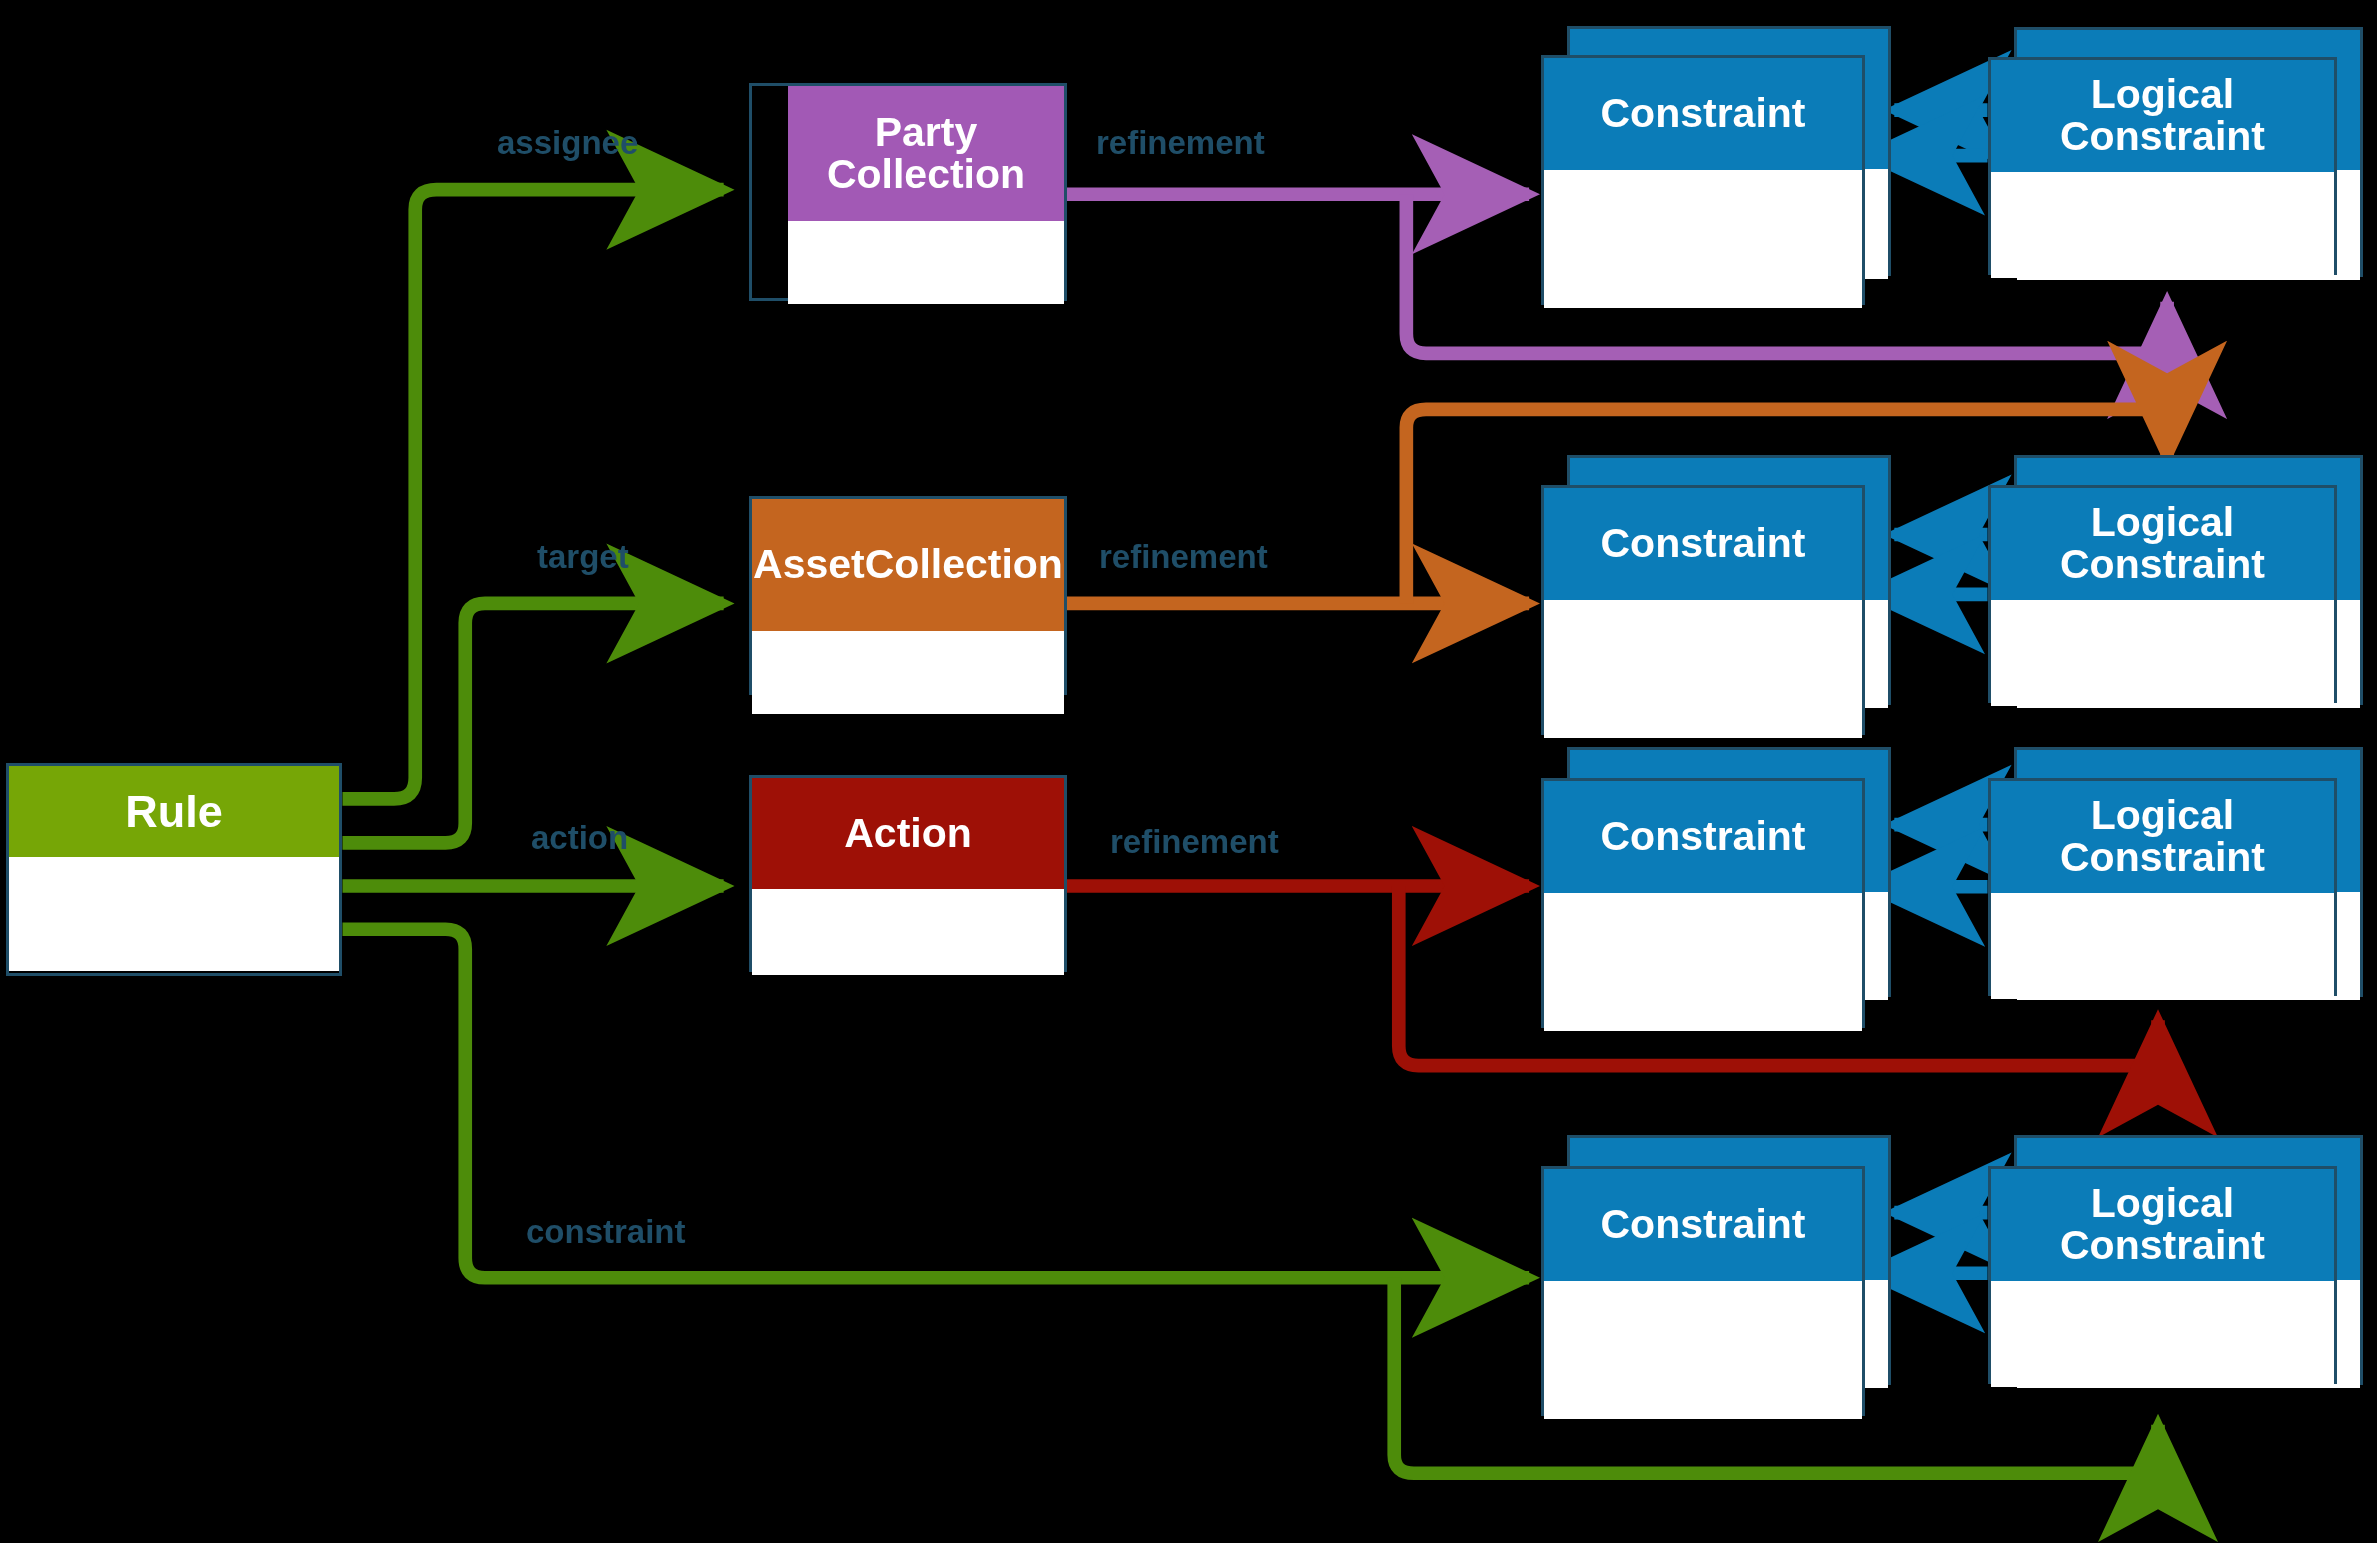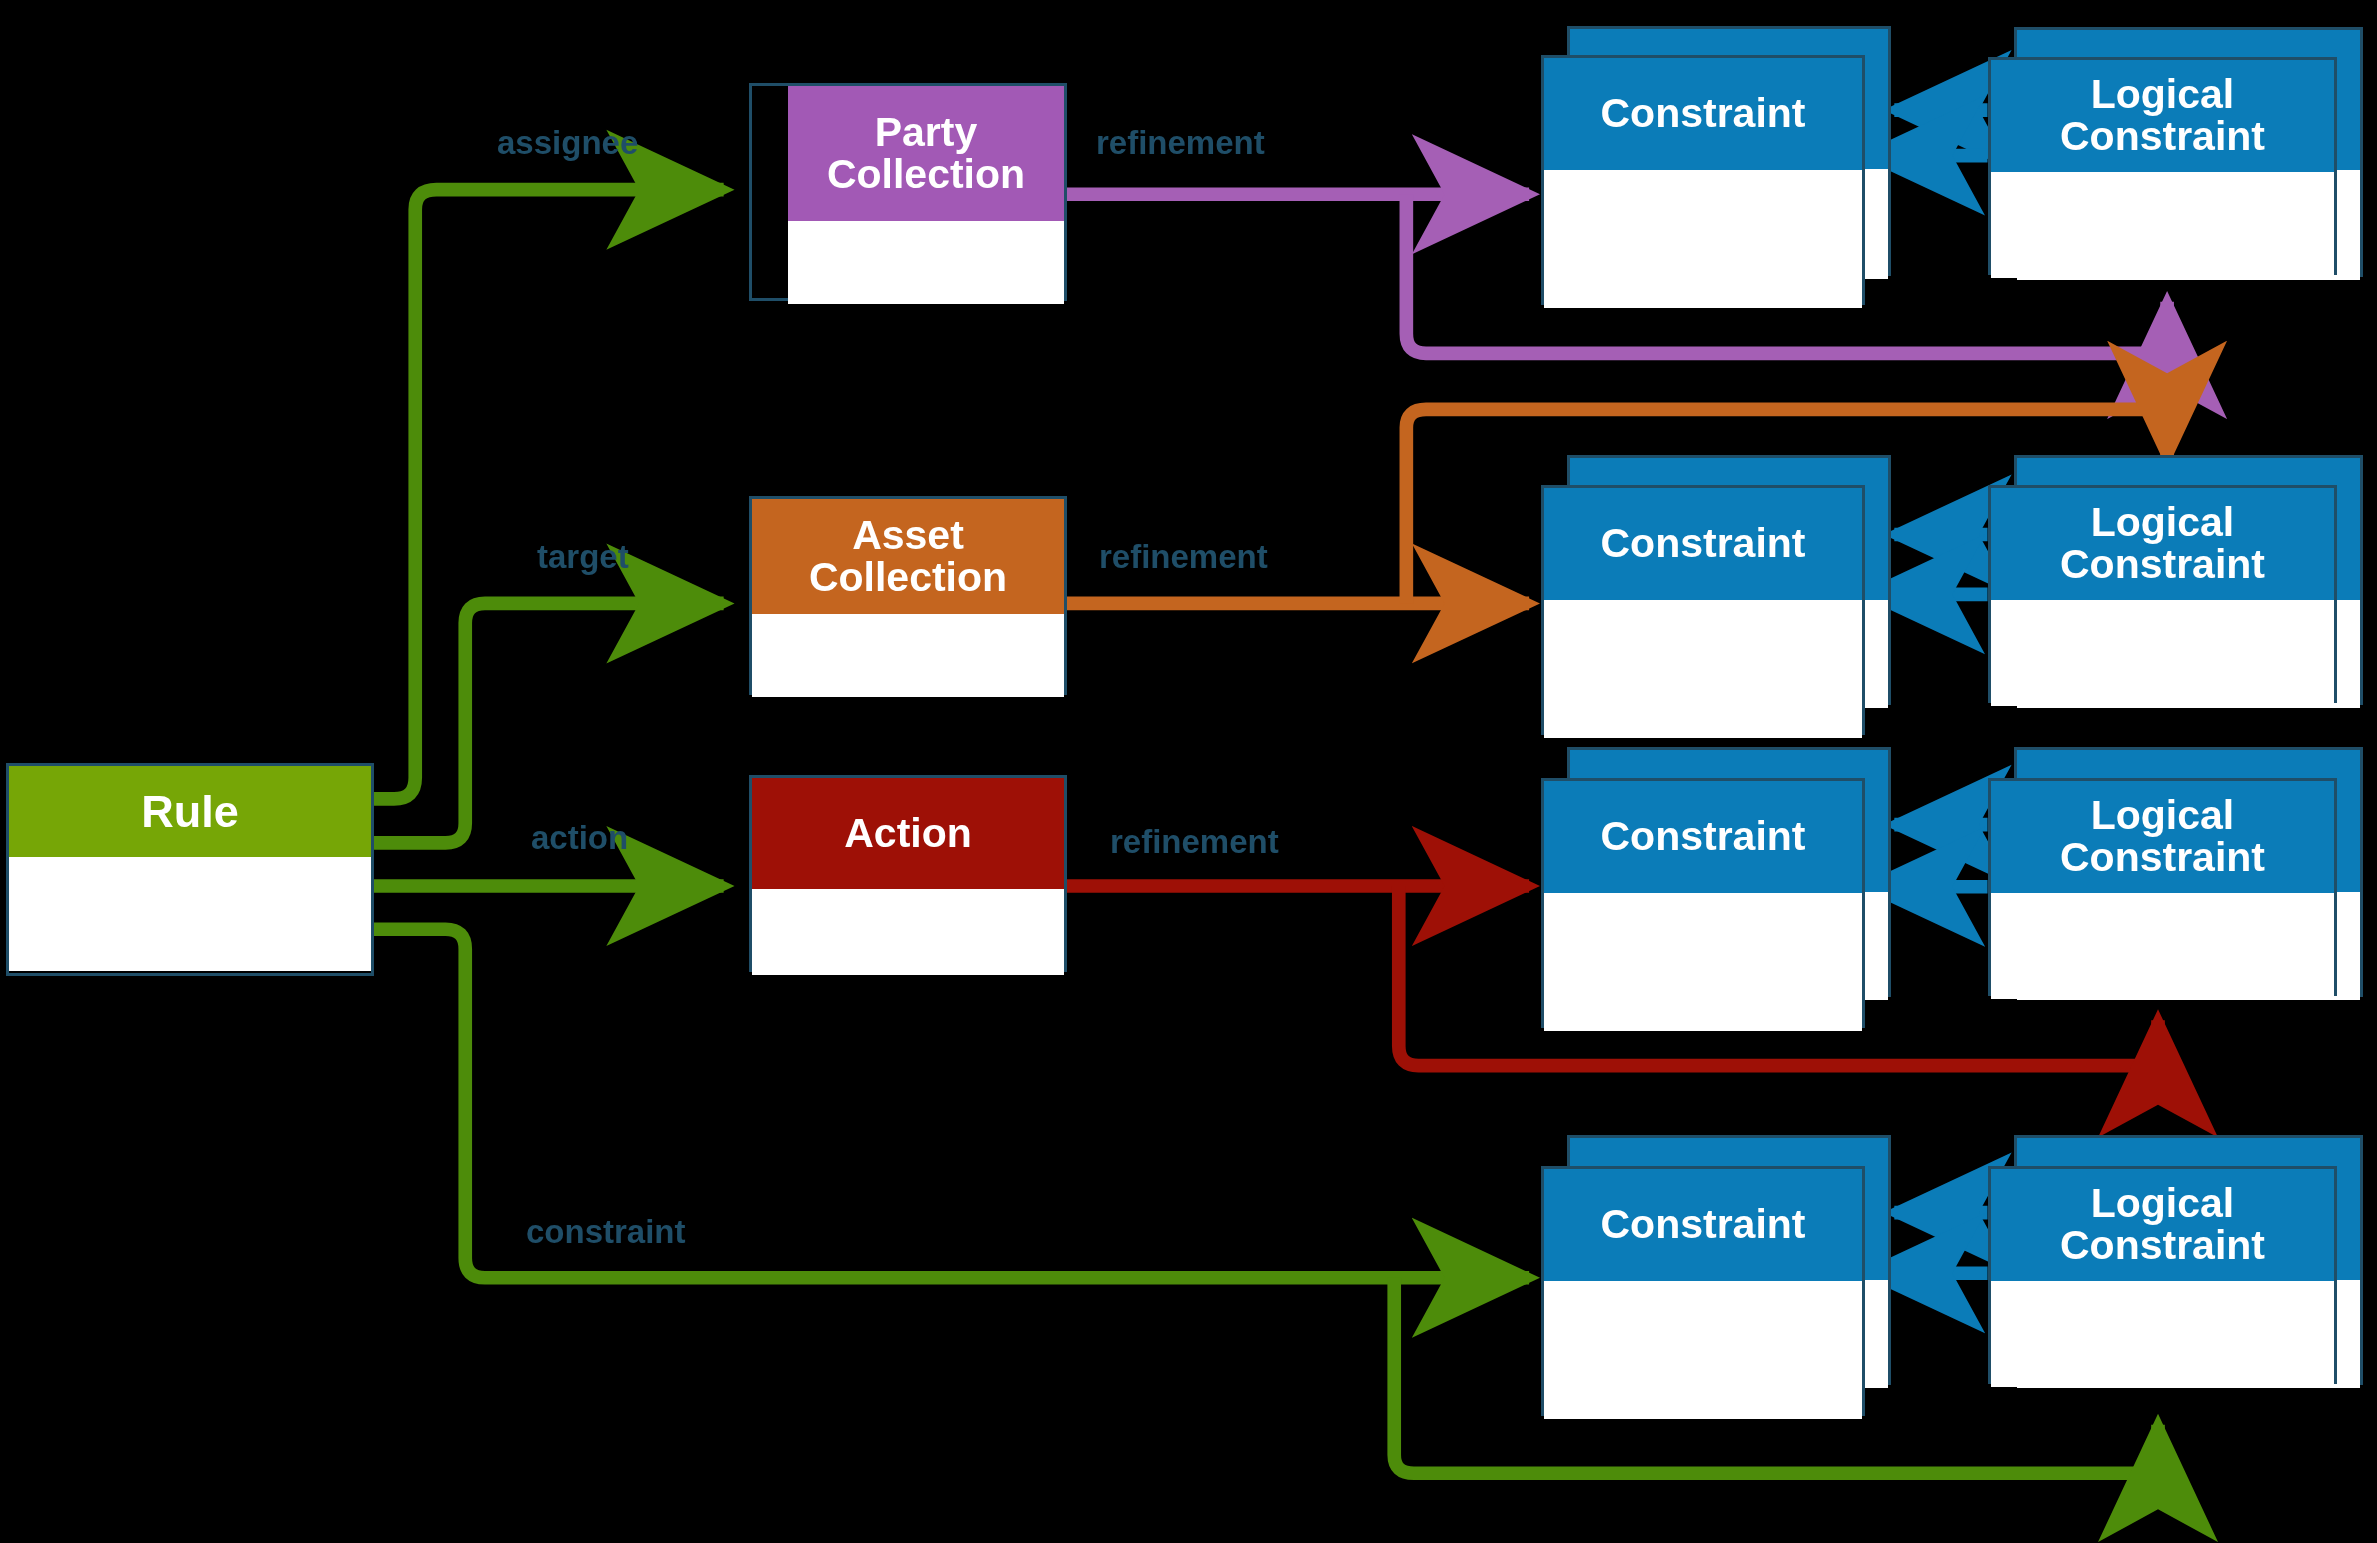--- a/index.html
+++ b/index.html
@@ -70,37 +70,37 @@
       <path d="M2623,784 L2465,784" stroke="#0b7cb8" stroke-width="18" marker-end="url(#ah-blue)"></path>
 
       <path d="M2623,1088 L2500,1088" stroke="#0b7cb8" stroke-width="18" marker-end="url(#ah-blue)"></path>
       <path d="M2623,1170 L2465,1170" stroke="#0b7cb8" stroke-width="18" marker-end="url(#ah-blue)"></path>
 
       <path d="M2623,1600 L2500,1600" stroke="#0b7cb8" stroke-width="18" marker-end="url(#ah-blue)"></path>
       <path d="M2623,1680 L2465,1680" stroke="#0b7cb8" stroke-width="18" marker-end="url(#ah-blue)"></path>
     </g>
   </svg>
 
-  <div class="node" style="left:6px;top:763px;width:368px;height:213px;">
+  <div class="node" style="left:6px;top:763px;width:336px;height:213px;">
     <div class="hdr" style="height:91px;background:#76a606;font-size:45px;">
       <span>Rule</span>
     </div>
     <div class="body" style="height:114px;"></div>
   </div>
 
   <div class="node" style="left:749px;top:83px;width:318px;height:218px;padding-left:36px;">
     <div class="hdr" style="height:135px;background:#a259b5;font-size:41px;flex-direction:column;">
       <span>Party</span>
       <span>Collection</span>
     </div>
     <div class="body" style="height:83px;"></div>
   </div>
 
   <div class="node" style="left:749px;top:496px;width:318px;height:199px;">
-    <div class="hdr" style="height:115px;background:#c4651f;font-size:41px;flex-direction:column;">
+    <div class="hdr" style="height:132px;background:#c4651f;font-size:41px;flex-direction:row;">
       <span>Asset</span>
       <span>Collection</span>
     </div>
     <div class="body" style="height:83px;"></div>
   </div>
 
   <div class="node" style="left:749px;top:775px;width:318px;height:197px;">
     <div class="hdr" style="height:111px;background:#9e1006;font-size:41px;">
       <span>Action</span>
     </div>

